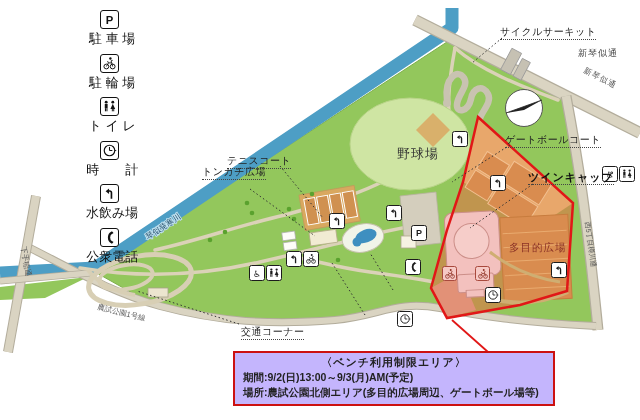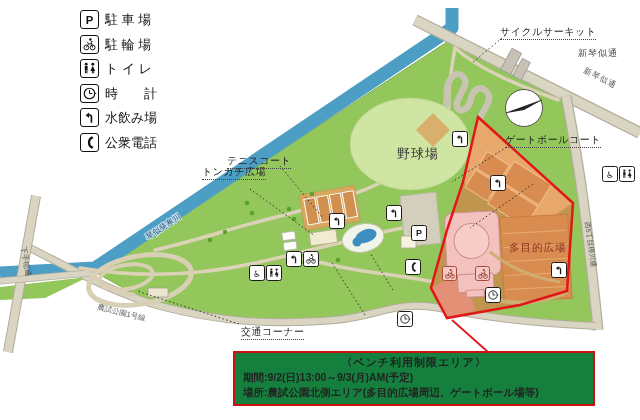--- a/index.html
+++ b/index.html
@@ -10,38 +10,38 @@
 
   
   .ibox{position:absolute;width:16px;height:16px;background:#fff;border:1.4px solid #1c1c1c;
         border-radius:2.5px;color:#1c1c1c;display:flex;align-items:center;justify-content:center;
         box-sizing:border-box;z-index:6;}
   .ibox svg{width:12px;height:12px;display:block;}
   .ibox.pink{background:#f6c9c5;border-color:#a9493d;color:#8d2f22;width:15px;height:15px;}
 
   
   .legend{position:absolute;left:80px;top:10px;z-index:8;}
-  .lrow{display:flex;align-items:center;margin-bottom:5.6px;}
+  .lrow{display:flex;align-items:center;margin-bottom:5.6px;flex-direction:column;}
   .lbox{position:relative;width:19px;height:19px;background:#fff;border:1.6px solid #111;
         border-radius:3px;color:#111;display:flex;align-items:center;justify-content:center;
         box-sizing:border-box;flex:0 0 auto;}
   .lbox svg{width:15px;height:15px;display:block;}
   .llabel{margin-left:6px;font-size:13px;color:#111;white-space:nowrap;line-height:19px;}
 
   
   .mlabel{position:absolute;font-size:10px;color:#222;white-space:nowrap;z-index:7;
           letter-spacing:0.5px;line-height:12px;}
   .dotted{border-bottom:1.5px dotted #444;padding-bottom:1px;}
   .lbl-twincap{font-size:11px;font-weight:bold;letter-spacing:1px;color:#111;}
   .lbl-tamokuteki{font-size:10.5px;font-weight:normal;color:#8b3226;letter-spacing:1px;}
   .lbl-baseball{font-size:13px;color:#333;letter-spacing:1px;}
   .lbl-road{font-size:9px;color:#444;letter-spacing:1px;}
 
   
-  .notice{position:absolute;left:233px;top:351px;width:362px;height:55px;background:#15803d;
+  .notice{position:absolute;left:233px;top:351px;width:322px;height:55px;background:#c4b5fd;
           border:2px solid #cc1111;box-sizing:border-box;z-index:9;padding:2px 8px 0 8px;}
   .notice .t{text-align:center;font-size:11px;font-weight:bold;color:#222;letter-spacing:1px;}
   .notice .l{font-size:10.5px;font-weight:bold;color:#222;margin-top:1px;white-space:nowrap;}
 </style>
 </head>
 <body>
 
 <svg width="0" height="0" style="position:absolute">
 <defs>
   <symbol id="sym-parking" viewBox="0 0 20 20">
@@ -276,20 +276,21 @@
             <use href="#sym-phone"></use>
           </svg>
         </span>
       <span class="llabel">公衆電話</span>
     </div>
   </div>
 
   <div class="mlabel dotted" style="left:500px;top:26px">サイクルサーキット</div>
   <div class="mlabel lbl-road" style="left:578px;top:47px">新琴似通</div>
   <div class="mlabel dotted" style="left:505px;top:134px">ゲートボールコート</div>
+  <div class="mlabel dotted lbl-twincap" style="left:528px;top:171px">ツインキャップ</div>
   <div class="mlabel lbl-tamokuteki" style="left:509px;top:241px">多目的広場</div>
   <div class="mlabel lbl-baseball" style="left:397px;top:148px">野球場</div>
   <div class="mlabel dotted" style="left:227px;top:155px">テニスコート</div>
   <div class="mlabel dotted" style="left:202px;top:166px">トンカチ広場</div>
   <div class="mlabel dotted" style="left:241px;top:326px">交通コーナー</div>
 
   <span class="ibox" style="left:452px;top:131px">
       <svg viewBox="0 0 20 20">
         <use href="#sym-fountain"></use>
       </svg>

